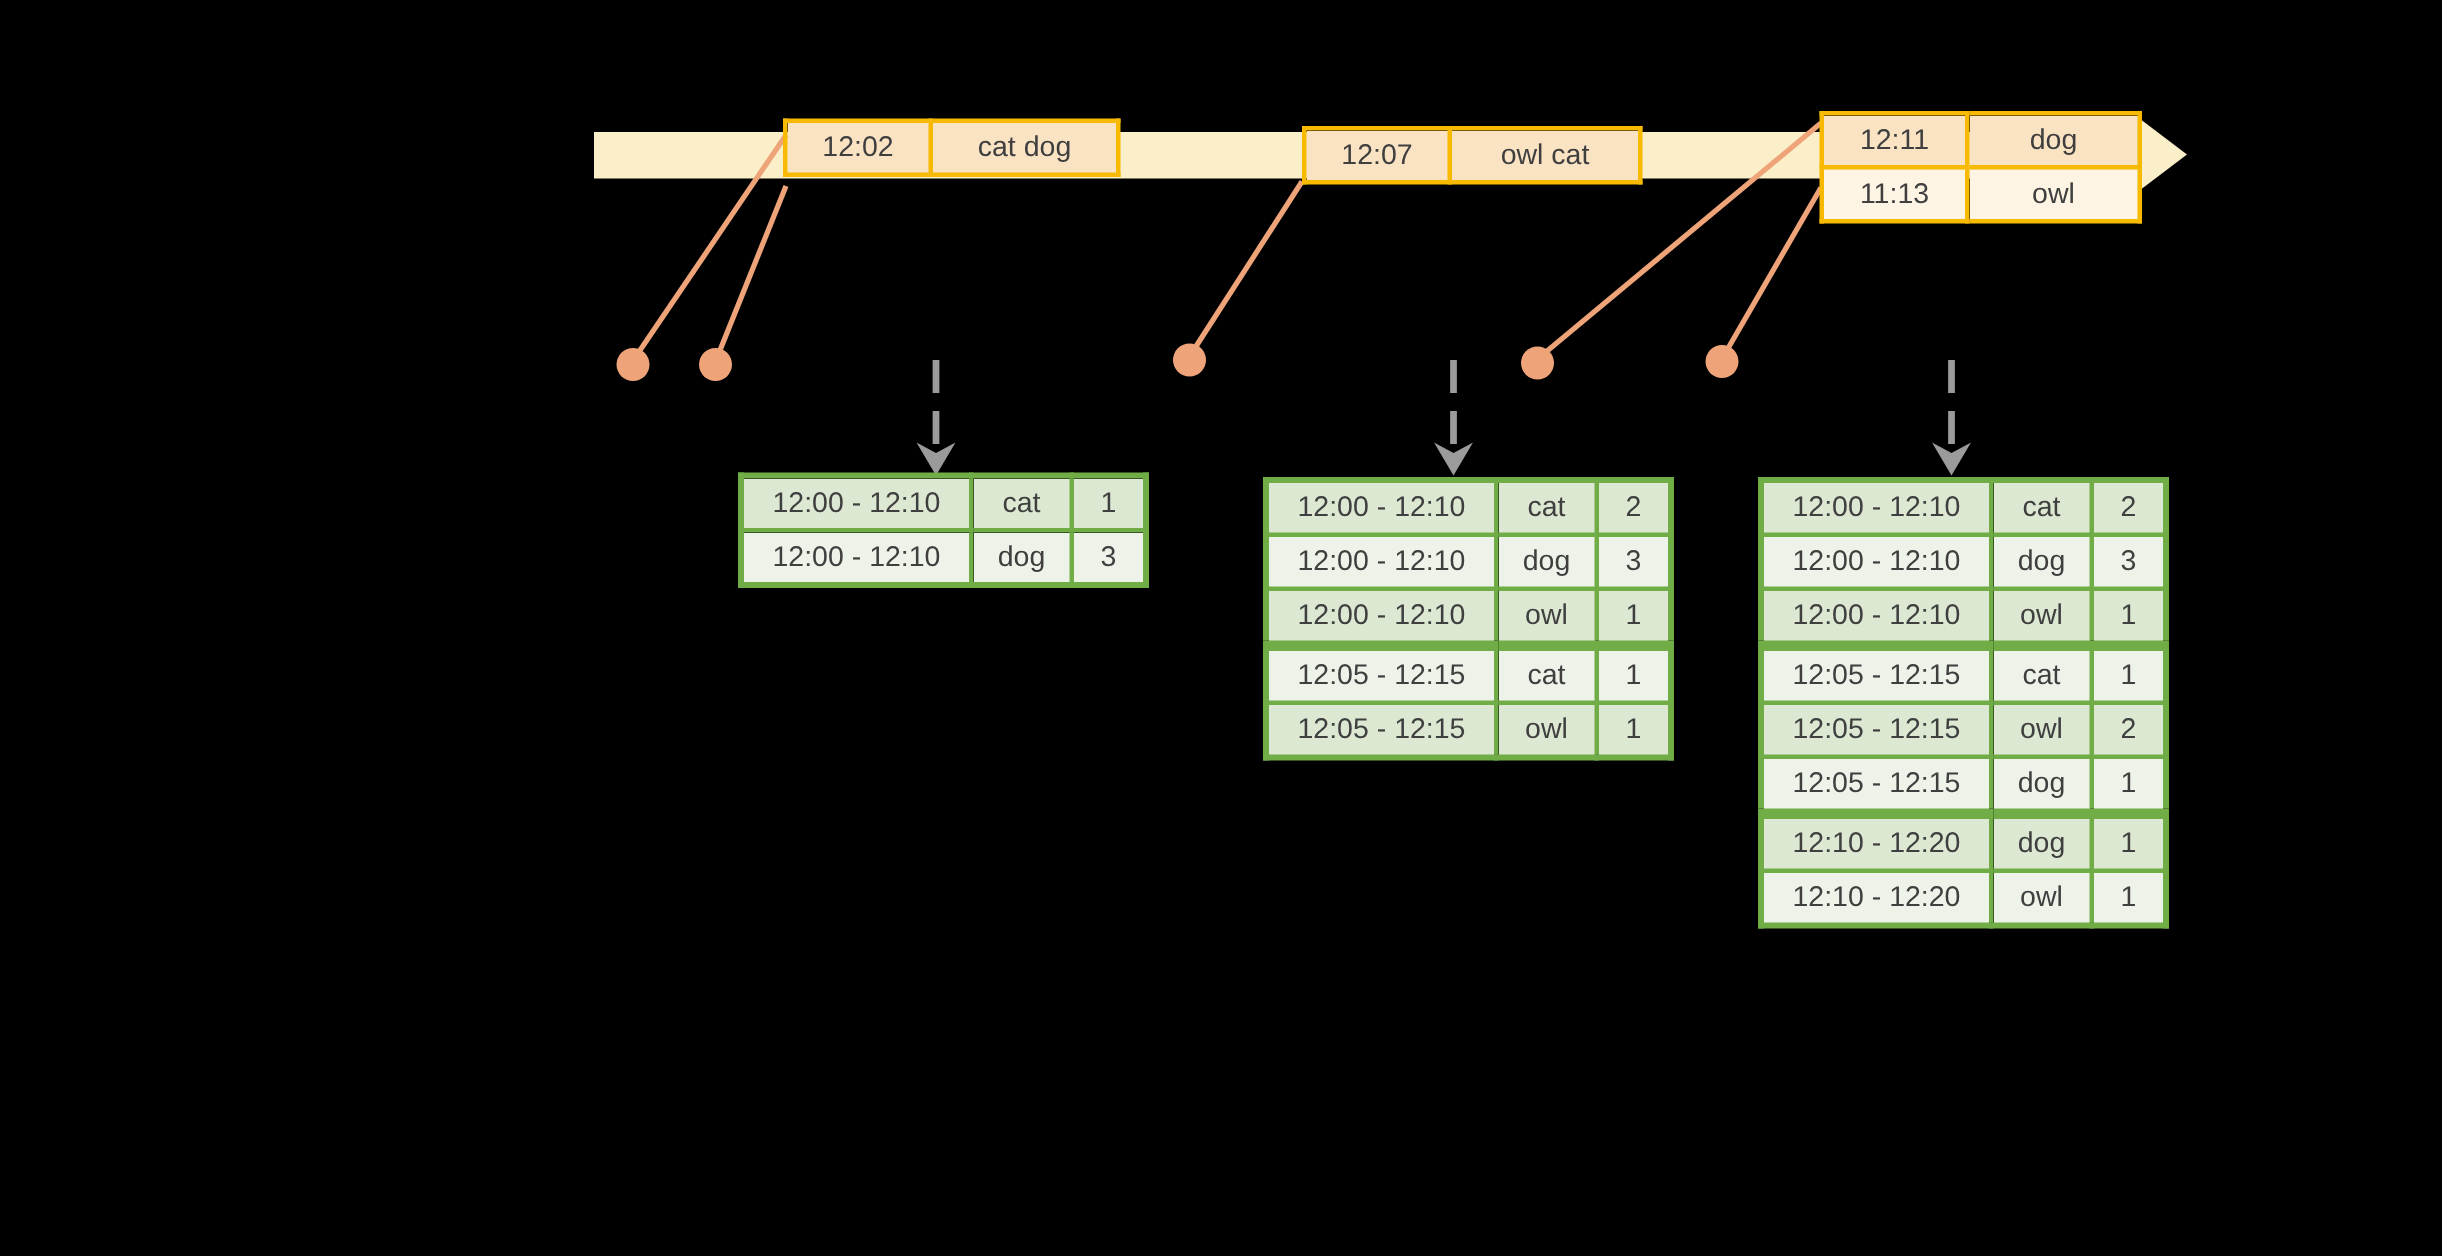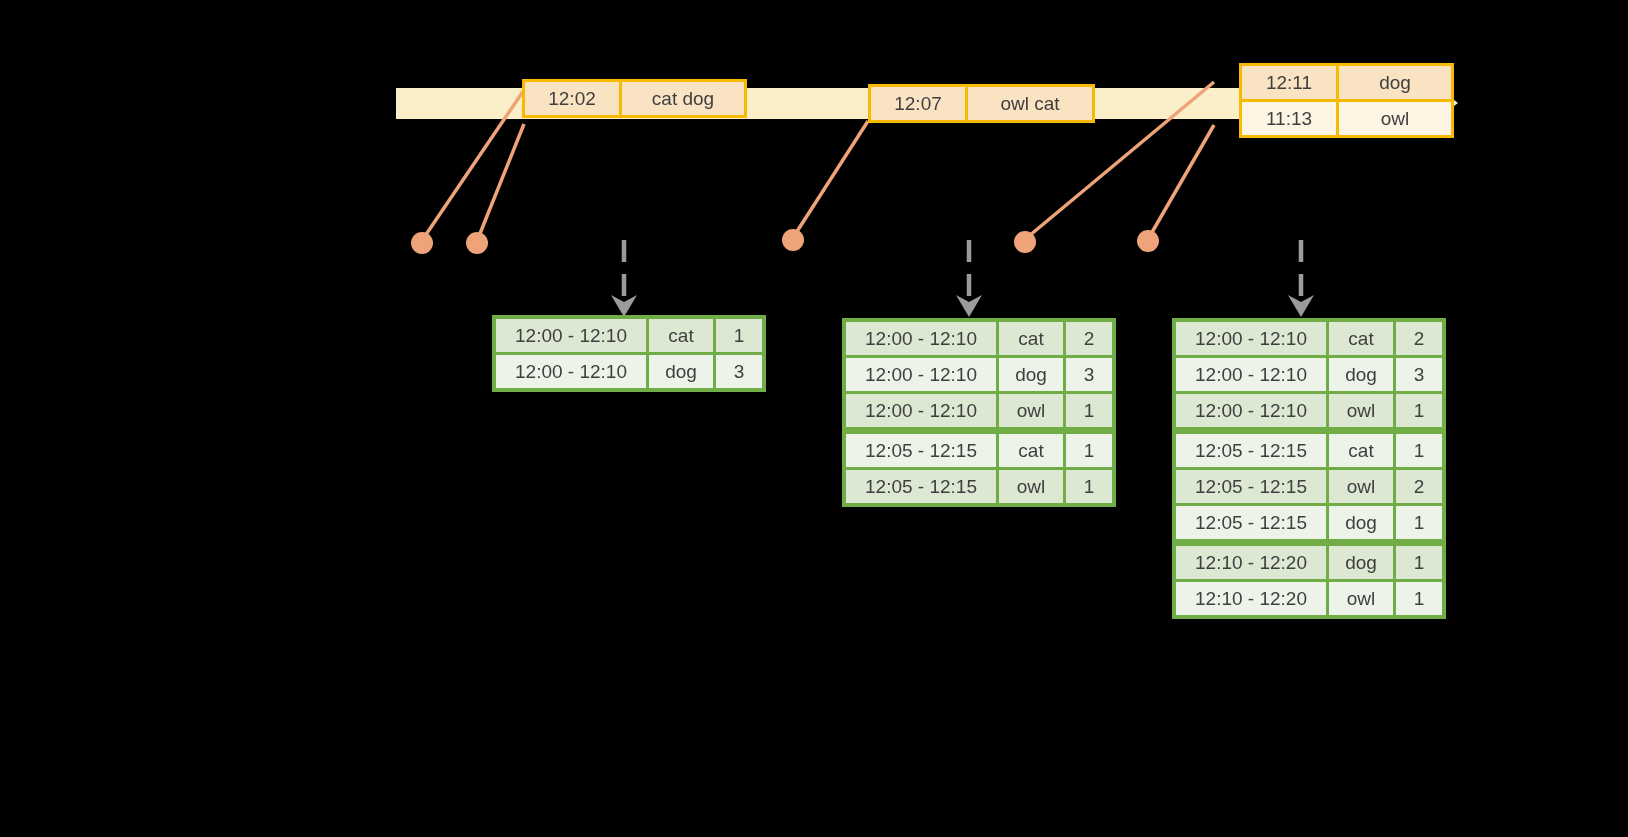--- a/index.html
+++ b/index.html
@@ -57,21 +57,21 @@
   }
   .event-table td { height: 33px; padding: 0 6px; }
   .event-table tr:nth-child(odd) td { background: var(--event-row-dark, #fae3c3); }
   .event-table tr:nth-child(even) td { background: var(--event-row-light, #fdf4e3); }
   .event-table .col-time { width: 82px; }
   #event-table-1 .col-words { width: 110px; }
   #event-table-2 .col-words { width: 112px; }
   #event-table-3 .col-words { width: 100px; }
   #event-table-1 { left: 522px; top: 79px; }
   #event-table-2 { left: 868px; top: 84px; }
-  #event-table-3 { left: 1213px; top: 63px; margin-left: 26px; }
+  #event-table-3 { left: 1213px; top: 74px; }
 
   
   .result-table { border: 4px solid var(--result-border, #70ad47); padding-left: 14px; }
   .result-table td { border: 3px solid var(--result-border, #70ad47); height: 33px; padding: 0 4px; }
   .result-table tr:nth-child(odd) td { background: var(--result-row-dark, #dce8d2); }
   .result-table tr:nth-child(even) td { background: var(--result-row-light, #eef3e9); }
   .result-table tr.group-end td { border-bottom-width: 7px; }
   .result-table .col-window { width: 142px; }
   .result-table .col-word { width: 56px; }
   .result-table .col-count { width: 38px; }

